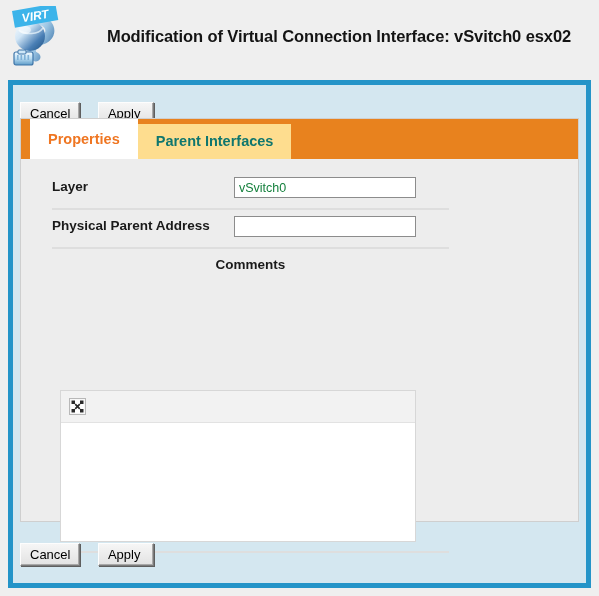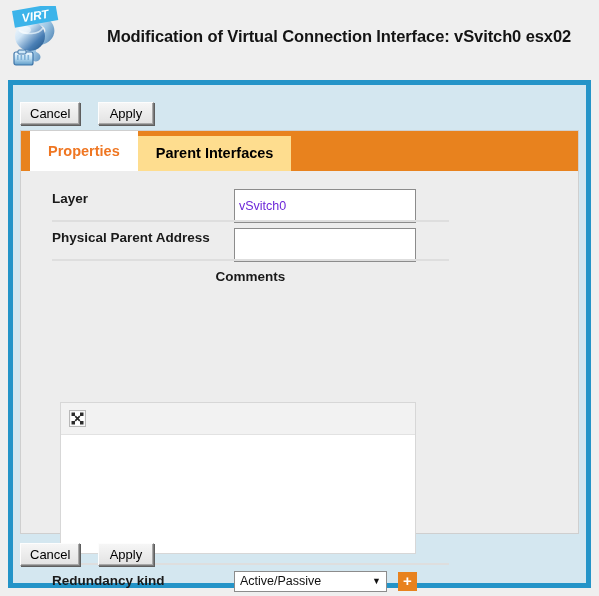--- a/index.html
+++ b/index.html
@@ -78,37 +78,37 @@
     display: inline-block;
     box-sizing: border-box;
     height: 23px;
     min-width: 56px;
     padding: 0 9px;
     margin-right: 13px;
     font-family: "Liberation Sans", sans-serif;
     font-size: 13px;
     color: #000;
     line-height: 21px;
-    text-align: center;
+    text-align: left;
     background: linear-gradient(to bottom, #f6f6f6 0%, #ededed 45%, #e2e2e2 100%);
     border: 1px solid #8e8e8e;
     border-top-color: #fdfdfd;
     border-left-color: #fdfdfd;
     border-right-color: #7b7b7b;
     border-bottom-color: #7b7b7b;
     box-shadow: inset -1px -1px 0 #a8a8a8, 1px 1px 0 #5e5e5e;
     cursor: default;
     user-select: none;
   }
 
   
   .panel {
     position: absolute;
     left: 7px;
-    top: 45px;
+    top: 33px;
     width: 559px;
     height: 404px;
     box-sizing: border-box;
     background: #ededed;
     border: 1px solid #cfcfcf;
   }
   .tabstrip {
     position: absolute;
     left: 0; top: 0;
     width: 100%;
@@ -130,21 +130,21 @@
   }
   .tab.active {
     background: #ffffff;
     color: #ef7622;
     margin-left: 9px;
     height: 40px;
     line-height: 40px;
   }
   .tab.inactive {
     background: #fedd8f;
-    color: #000000;
+    color: #0f766e;
     height: 35px;
   }
 
   .form-area {
     position: absolute;
     left: 0;
     top: 40px;
     right: 0;
     bottom: 0;
     background: #ededed;
@@ -167,25 +167,25 @@
   .field-label {
     font-size: 13.5px;
     font-weight: bold;
     color: #1a1a1a;
     white-space: nowrap;
   }
 
   .text-input {
     box-sizing: border-box;
     width: 182px;
-    height: 34px;
+    height: 21px;
     padding: 0 4px;
     font-family: "Liberation Sans", sans-serif;
     font-size: 12.5px;
-    color: #6d28d9;
+    color: #15803d;
     background: #ffffff;
     border: 1px solid #8c8c8c;
     outline: none;
   }
 
   
   .editor {
     position: absolute;
     left: 39px;
     top: 231px;
@@ -350,28 +350,20 @@
                 <rect x="0.5" y="9" width="3.5" height="3.5" fill="#2b2b2b"></rect>
                 <rect x="9" y="9" width="3.5" height="3.5" fill="#2b2b2b"></rect>
                 <path d="M4.2 4.2 L8.8 8.8 M8.8 4.2 L4.2 8.8" stroke="#2b2b2b" stroke-width="1.7"></path>
               </svg>
             </div>
           </div>
           <div class="editor-body"></div>
         </div>
         <div class="sep" style="top:392px;"></div>
 
-        <div class="form-row" style="top:400px;height:24px;">
-          <span class="field-label">Redundancy kind</span>
-          <div class="select-box" style="position:absolute;left:182px;top:0;">
-            <span>Active/Passive</span>
-            <span class="select-arrow">▼</span>
-          </div>
-          <div class="plus-btn" style="position:absolute;left:346px;top:1px;">+</div>
-        </div>
 
       </div>
     </div>
 
     <div class="btnbar-bottom">
       <span class="classic-btn">Cancel</span>
       <span class="classic-btn">Apply</span>
     </div>
 
   </div>

